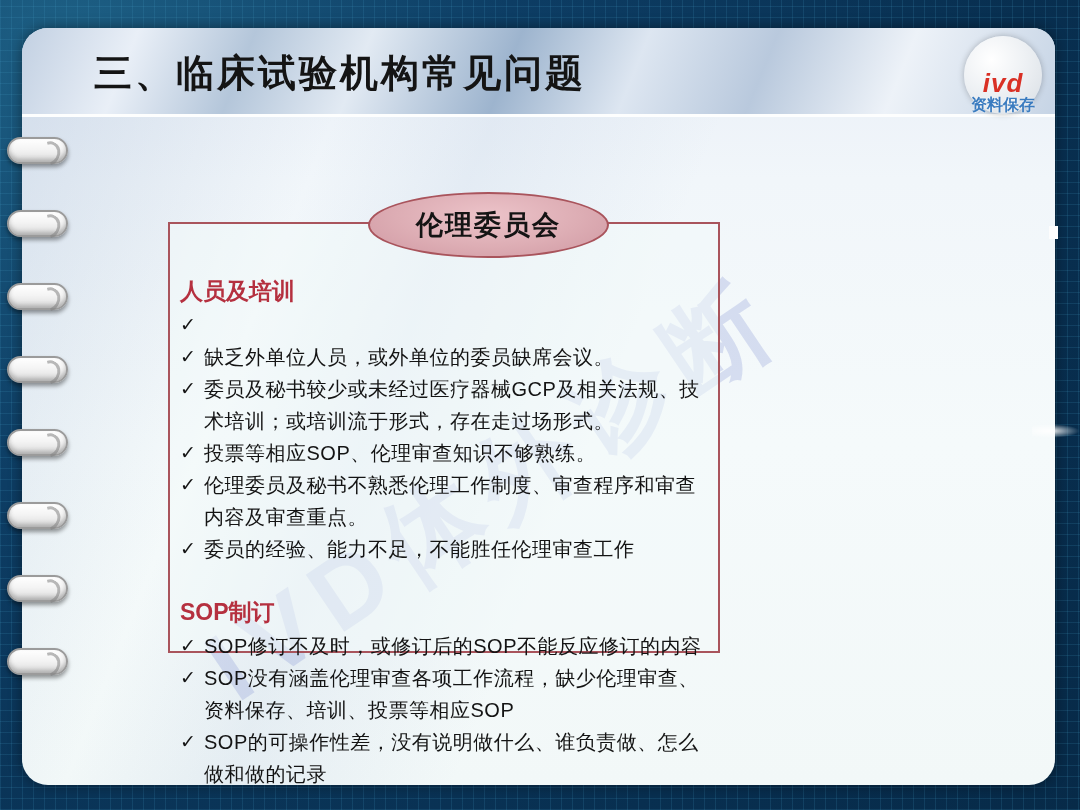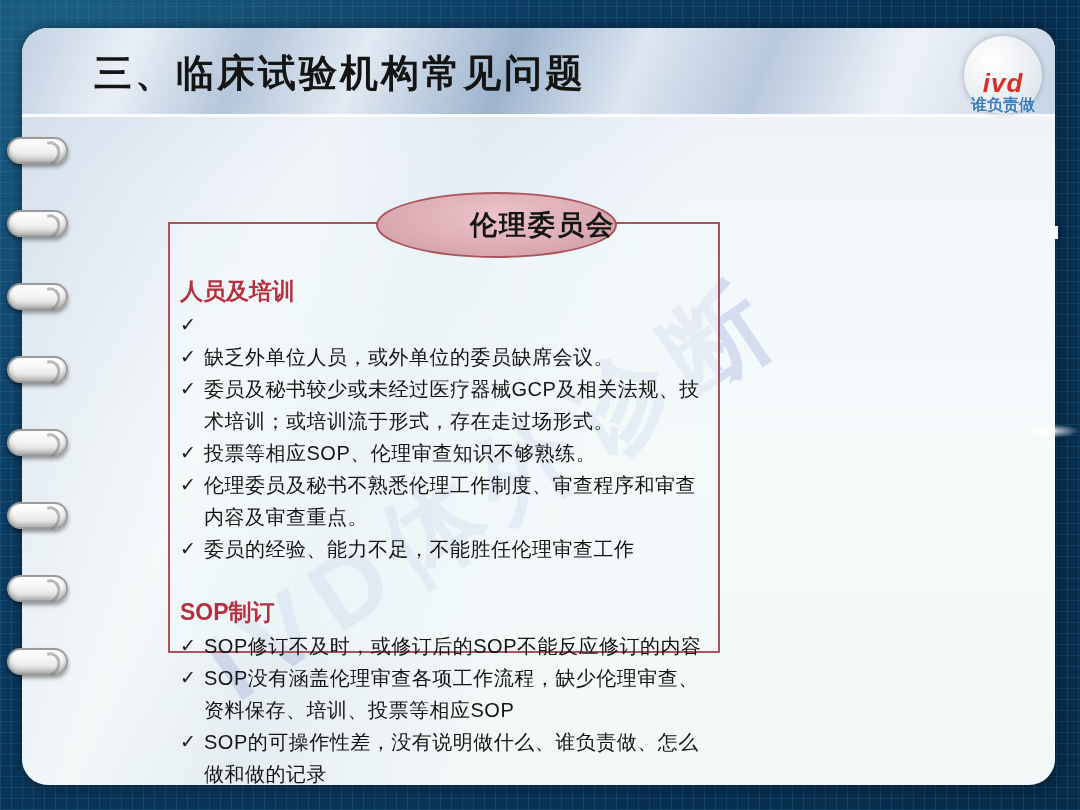--- a/index.html
+++ b/index.html
@@ -36,25 +36,25 @@
   
   .watermark{
     position:absolute;left:120px;top:330px;width:900px;
     transform:rotate(-34deg);transform-origin:center;
     font-size:100px;font-weight:bold;letter-spacing:14px;white-space:nowrap;
     color:rgba(142,154,216,.30);
     pointer-events:none;z-index:2;
   }
   
   .badge{
-    position:absolute;left:354px;top:164px;width:237px;height:62px;
+    position:absolute;left:346px;top:164px;width:237px;height:62px;
     border-radius:50%;
     background:radial-gradient(ellipse at 50% 35%, #ecc3c9 0%, #ddadb4 55%, #cf98a2 100%);
     border:2px solid #a9545c;
-    display:flex;align-items:center;justify-content:flex-end;
+    display:flex;align-items:center;justify-content:center;
     z-index:4;
   }
   .badge span{font-size:27px;font-weight:bold;color:#141414;letter-spacing:2px;}
   
   .content-box{
     position:absolute;left:146px;top:194px;width:552px;height:431px;
     border:2px solid #a9545c;
     background:rgba(243,250,250,.55);
     box-sizing:border-box;
     padding:52px 6px 8px 10px;
@@ -192,17 +192,17 @@
 <div class="ring" style="top:210px"></div>
 <div class="ring" style="top:283px"></div>
 <div class="ring" style="top:356px"></div>
 <div class="ring" style="top:429px"></div>
 <div class="ring" style="top:502px"></div>
 <div class="ring" style="top:575px"></div>
 <div class="ring" style="top:648px"></div>
 
 <div class="logo">
   <span class="logo-abbr">ivd</span>
-  <span class="logo-name">谁负责做</span>
+  <span class="logo-name">资料保存</span>
 </div>
 
 <div class="light-streak"></div>
 <div class="white-marker"></div>
 
 </body></html>

